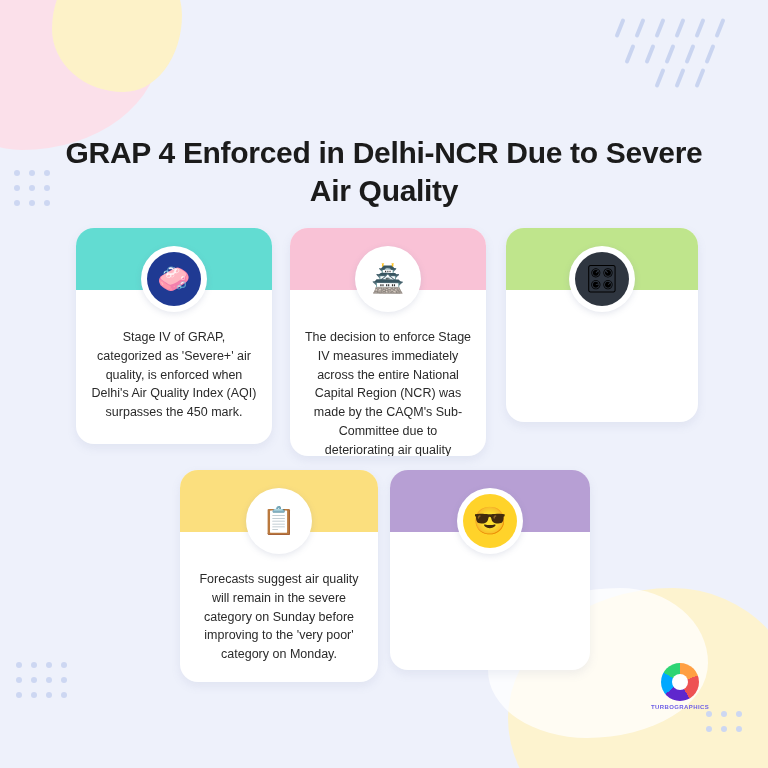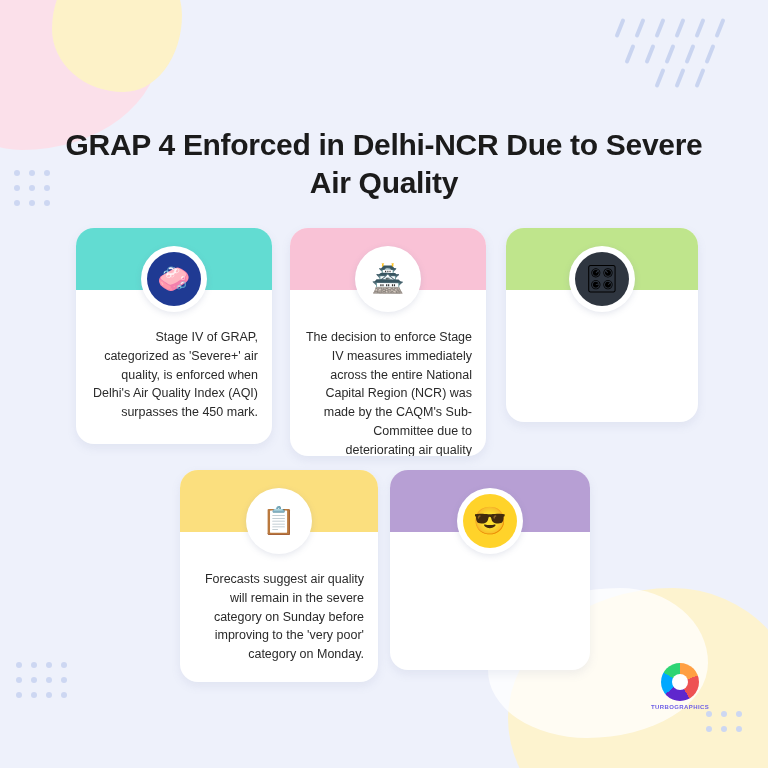--- a/index.html
+++ b/index.html
@@ -56,21 +56,21 @@
   .slashes { position: absolute; right: 20px; top: 18px; width: 130px; height: 70px; }
   .slashes i {
     position: absolute; display: block;
     width: 4px; height: 20px; border-radius: 3px;
     background: #c9d4f0; transform: rotate(22deg);
   }
 
   
   .title {
     position: absolute;
-    left: 60px; right: 60px; top: 126px;
+    left: 60px; right: 60px; top: 134px;
     text-align: center;
     font-size: 30px;
     line-height: 1.28;
     font-weight: bold;
     color: #1b1b1b;
     letter-spacing: -0.3px;
   }
 
   
   .card {
@@ -79,21 +79,21 @@
     background: #ffffff;
     box-shadow: 0 4px 10px rgba(120,130,170,.12);
     overflow: hidden;
   }
   .card .band {
     height: 62px;
     width: 100%;
   }
   .card .body {
     padding: 38px 14px 16px;
-    text-align: right;
+    text-align: center;
     font-size: 12.5px;
     line-height: 1.5;
     color: #2a2a2a;
   }
   .icon-wrap {
     position: absolute;
     left: 50%;
     top: 18px;
     transform: translateX(-50%);
     width: 66px; height: 66px;

